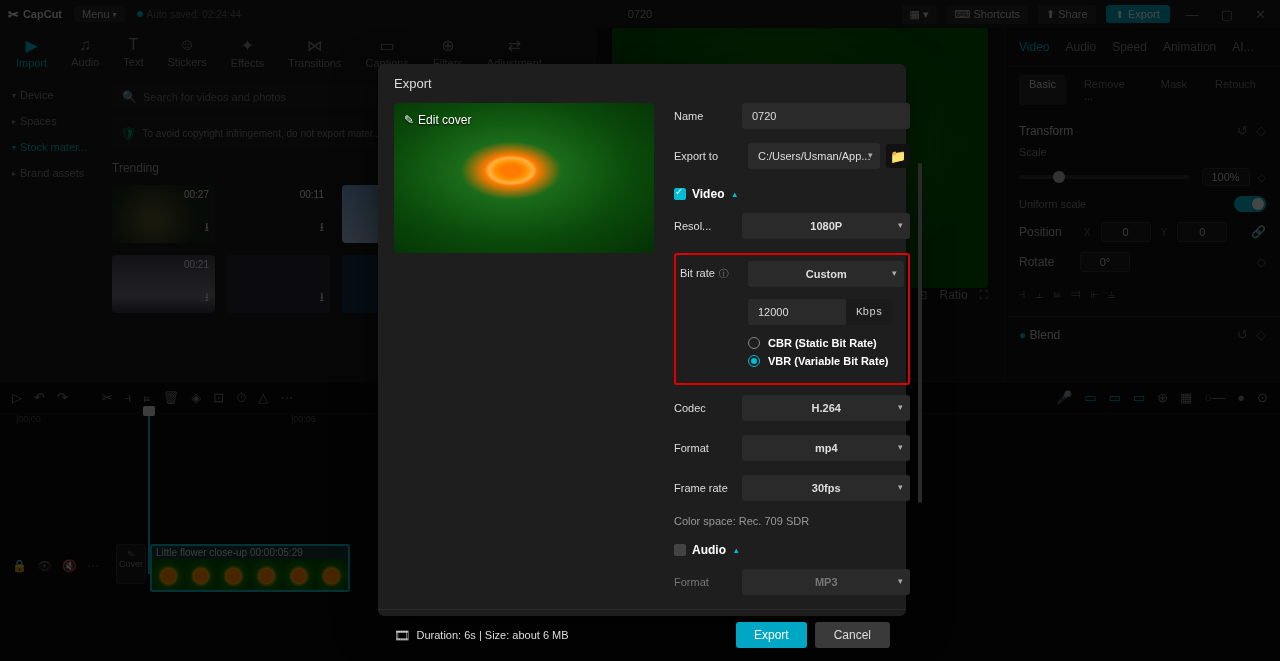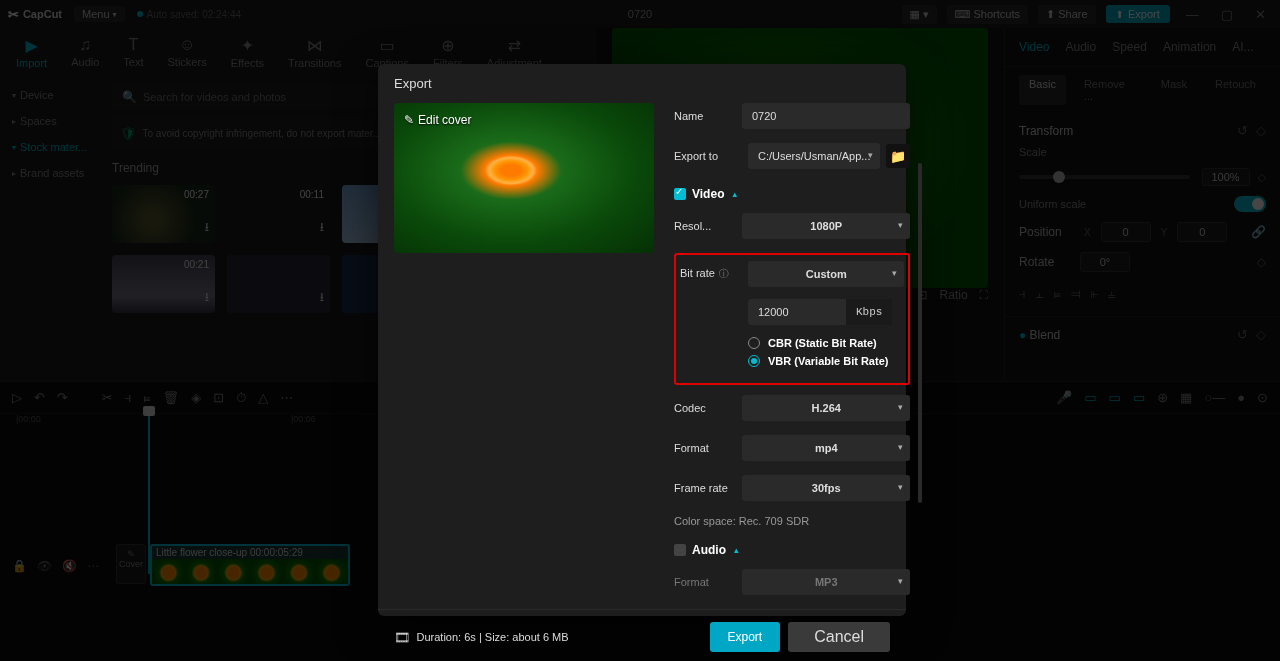--- a/index.html
+++ b/index.html
@@ -84,21 +84,21 @@
 .timeline { position:absolute; left:0; right:0; bottom:0; height:280px; background:#0d0d0d; border-top:1px solid #222; }
 .tl-tools { height:32px; display:flex; align-items:center; padding:0 12px; gap:14px; color:#888; font-size:13px; border-bottom:1px solid #1a1a1a; }
 .tl-tools .grp { display:flex; gap:12px; }
 .tl-tools .div { flex:1; }
 .tl-ruler { height:20px; display:flex; padding:0 16px; font-size:9px; color:#555; gap:250px; }
 .tl-body { position:relative; padding:8px 16px; }
 .ph { position:absolute; left:148px; top:-20px; height:160px; width:2px; background:#00bcd4; }
 .ph::before { content:''; position:absolute; top:-8px; left:-5px; width:12px; height:10px; background:#ddd; border-radius:2px; }
 .tl-left-tools { position:absolute; left:12px; top:125px; display:flex; gap:10px; color:#666; font-size:12px; }
 .cover-b { position:absolute; left:116px; top:110px; width:30px; height:40px; background:#1a1a1a; border:1px solid #333; text-align:center; padding-top:4px; font-size:9px; color:#888; border-radius:3px; }
-.clip { position:absolute; left:150px; top:110px; width:200px; height:42px; background:#1a3a3a; border:2px solid #00bcd4; border-radius:3px; overflow:hidden; }
+.clip { position:absolute; left:150px; top:110px; width:200px; height:48px; background:#1a3a3a; border:2px solid #00bcd4; border-radius:3px; overflow:hidden; }
 .clip-lbl { position:absolute; top:1px; left:4px; font-size:10px; color:#ddd; z-index:2; }
 .clip-fr { display:flex; height:100%; padding-top:13px; }
 .fr { flex:1; background:radial-gradient(circle at 50% 55%,#f80 25%,#fa0 32%,#170 45%,#050 80%); }
 
 
 .overlay { position:absolute; inset:0; background:rgba(0,0,0,0.45); }
 .modal { position:absolute; left:378px; top:64px; width:528px; height:552px; background:#1e1e1e; border-radius:6px; box-shadow:0 10px 40px rgba(0,0,0,.6); display:flex; flex-direction:column; }
 .modal-h { padding:12px 16px; color:#ddd; font-size:13px; }
 .modal-body { flex:1; display:flex; padding:0 16px; gap:20px; }
 .m-left { width:260px; }
@@ -130,21 +130,21 @@
 .rc { width:12px; height:12px; border:1px solid #888; border-radius:50%; position:relative; }
 .rc.sel { border-color:#00bcd4; }
 .rc.sel::after { content:''; position:absolute; inset:2px; background:#00bcd4; border-radius:50%; }
 .rad span { color:#fff; font-size:11px; font-weight:600; }
 .cs { color:#999; font-size:11px; margin-bottom:16px; }
 .modal-foot { display:flex; align-items:center; padding:12px 16px; border-top:1px solid #2a2a2a; }
 .dur-info { display:flex; align-items:center; gap:6px; color:#ddd; font-size:11px; }
 .dur-info::before { content:'🎞'; font-size:13px; }
 .ft-btns { margin-left:auto; display:flex; gap:8px; }
 .b-exp { background:#00a7c4; color:#fff; padding:6px 18px; border:none; border-radius:3px; cursor:pointer; font-size:12px; }
-.b-can { background:#3a3a3a; color:#ddd; padding:6px 26px; border:none; border-radius:3px; cursor:pointer; font-size:16px; }
+.b-can { background:#3a3a3a; color:#ddd; padding:6px 19px; border:none; border-radius:3px; cursor:pointer; font-size:12px; }
 .fsel.disabled { color:#777; }
 </style>
 </head>
 <body>
 
 <div class="dim">
   <div class="topbar">
     <div class="logo">
         <span>CapCut</span>
       </div>

